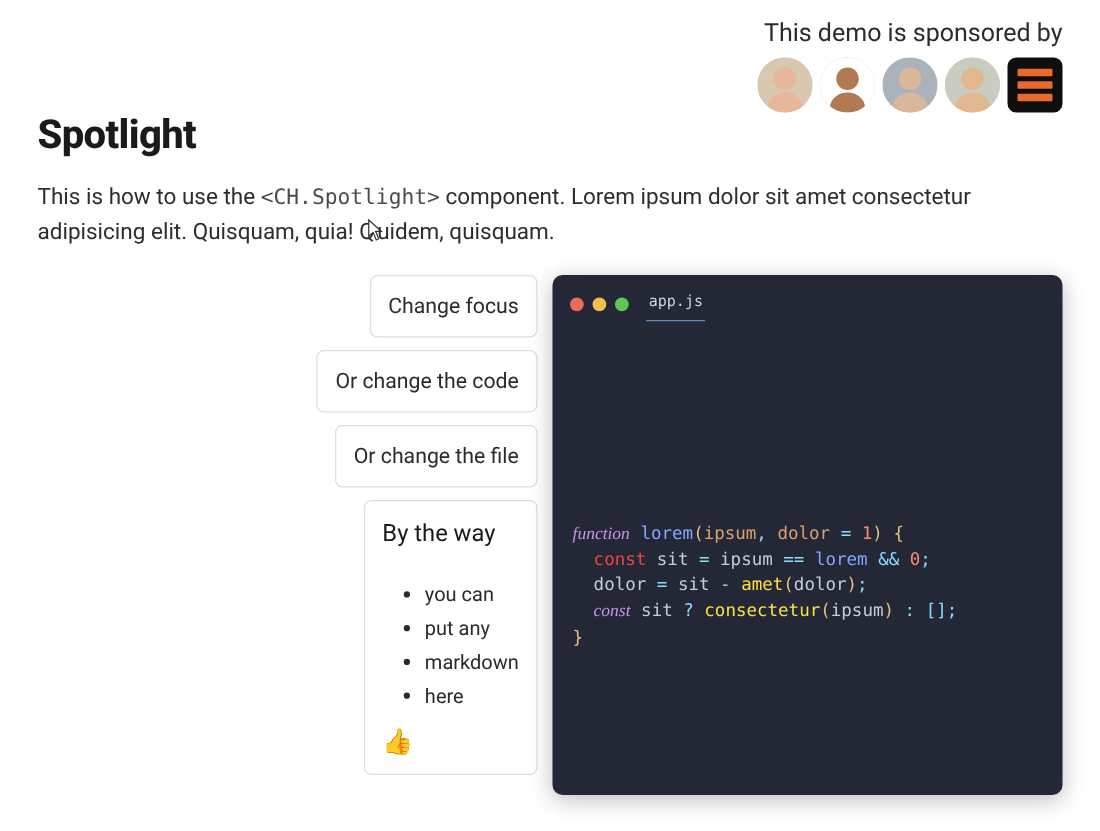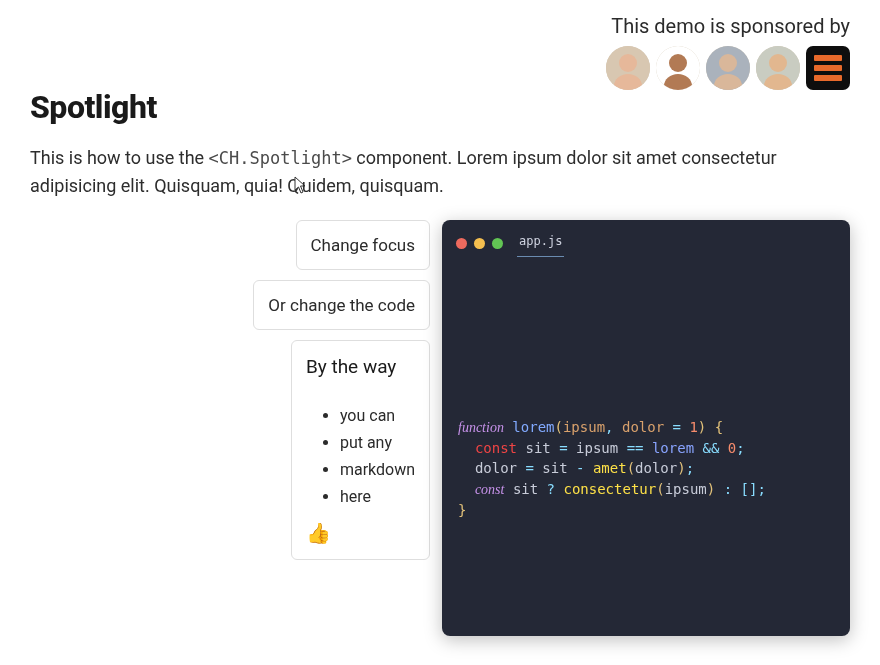--- a/index.html
+++ b/index.html
@@ -246,20 +246,23 @@
 
   <div class="columns">
     <div class="steps" id="steps-col">
 
     <div class="step-card">
           <div class="step-title">Change focus</div>
         </div>
         <div class="step-card">
           <div class="step-title">Or change the code</div>
         </div>
+        <div class="step-card">
+          <div class="step-title">Or change the file</div>
+        </div>
         <div class="step-card big">
           <div class="step-heading">By the way</div>
           <ul>
             <li>you can</li>
             <li>put any</li>
             <li>markdown</li>
             <li>here</li>
           </ul>
           <div class="emoji">👍</div>
         </div>

